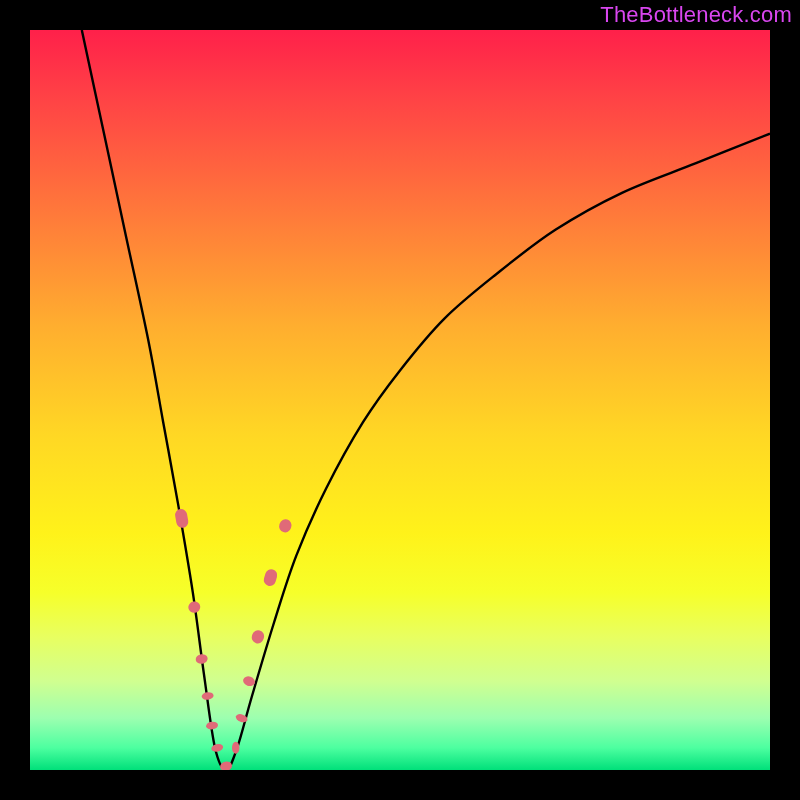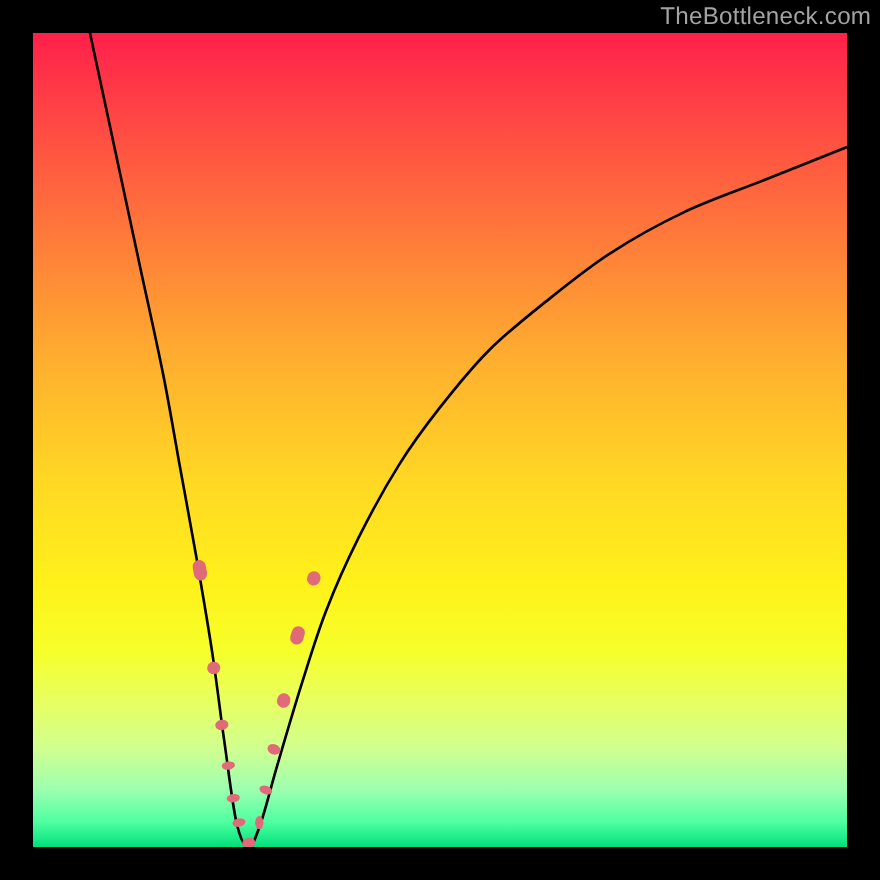--- a/index.html
+++ b/index.html
@@ -42,21 +42,21 @@
     position: absolute;
     inset: 0;
     width: 100%;
     height: 100%;
     display: block;
   }
   .watermark {
     position: absolute;
     top: 2px;
     right: 8px;
-    color: #a3a3a3;
+    color: #d946ef;
     font-size: 22px;
     font-weight: 500;
     letter-spacing: 0.2px;
     user-select: none;
   }
 </style>
 </head>
 <body>
 
 <div class="outer">

